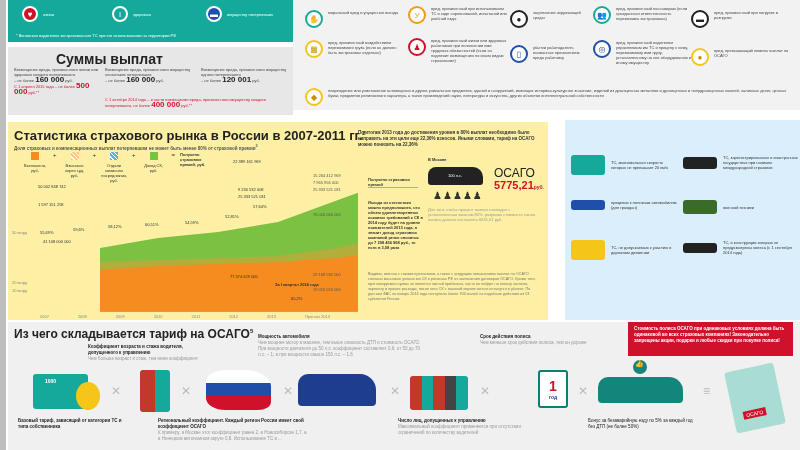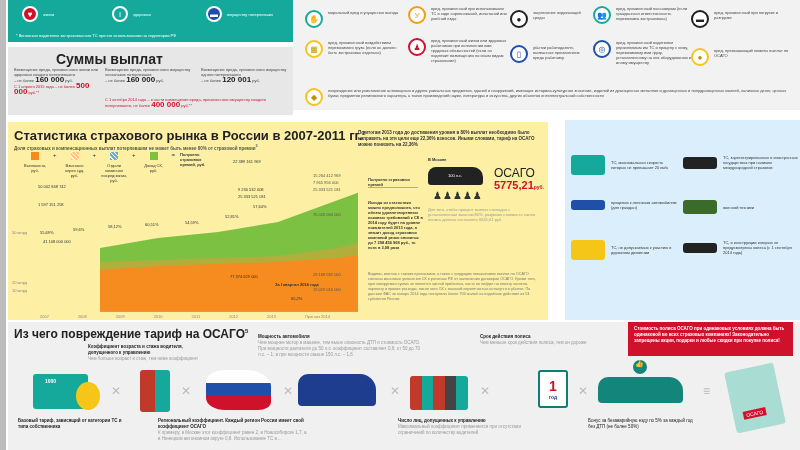--- a/index.html
+++ b/index.html
@@ -254,21 +254,21 @@
       <div class="veh" style="background:#f5c518;"></div>
       <span>ТС, не допускаемых к участию в дорожном движении</span>
     </div>
   <div class="ob-item" style="left:118px;top:120px;width:115px;">
       <div class="veh" style="background:#222;height:10px;"></div>
       <span>ТС, в конструкции которых не предусмотрены колеса (с 1 сентября 2014 года)</span>
     </div>
 </div>
 
 <div class="abs bottom">
-  <h2><span>Из чего повреждение тариф на ОСАГО</span><sup style="font-size:6px;">5</sup></h2>
+  <h2><span>Из чего складывается тариф на ОСАГО</span><sup style="font-size:6px;">5</sup></h2>
   <div class="red-box">Стоимость полиса ОСАГО при одинаковых условиях должна быть одинаковой во всех страховых компаниях! Законодательно запрещены акции, подарки и любые скидки при покупке полиса!</div>
 
   <div class="factor" style="left:80px;top:22px;width:120px;">
       <div>Коэффициент возраста и стажа водителя, допущенного к управлению</div>
       <div class="desc">Чем больше возраст и стаж, тем ниже коэффициент</div>
     </div>
   <div class="factor" style="left:250px;top:12px;width:170px;">
       <div>Мощность автомобиля</div>
       <div class="desc">Чем мощнее мотор в машине, тем выше опасность ДТП и стоимость ОСАГО. При мощности двигателя до 50 л.с. коэффициент составляет 0,6; от 50 до 70 л.с. – 1; а при мощности свыше 150 л.с. – 1,6</div>
     </div>

